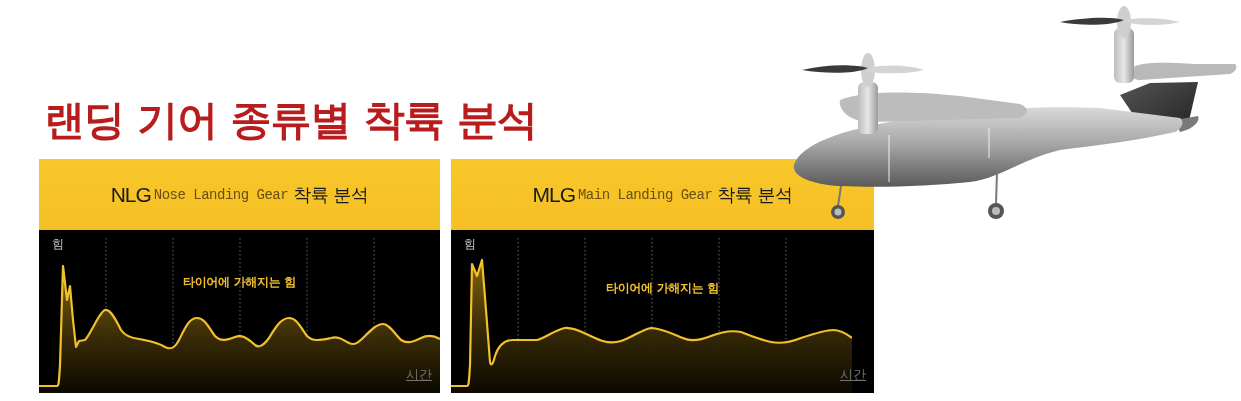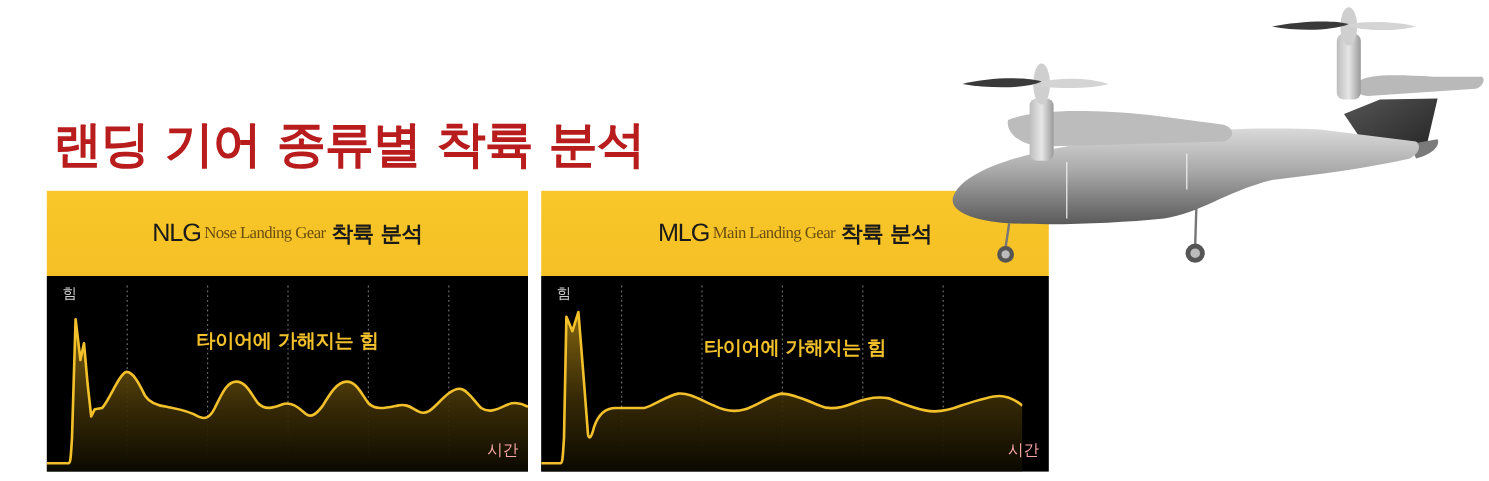--- a/index.html
+++ b/index.html
@@ -16,36 +16,36 @@
   .panel { position:absolute; top:159px; width:401px; height:234px; }
   .panel.left { left:39px; }
   .panel.right { left:451px;padding-left:22px; }
   .panel-header {
     position:absolute; left:0; top:0; width:100%; height:71px;
     background:linear-gradient(180deg,#f8c72a 0%,#f5c025 100%);
     display:flex; align-items:center; justify-content:center;
     white-space:nowrap;
   }
   .hdr-abbr { font-family:"Liberation Sans",sans-serif; font-size:21px; color:#1a1a1a; letter-spacing:-1px; }
-  .hdr-full { font-family:Liberation Serif, serif; font-size:14px; color:#6b4f10; margin-left:3px; letter-spacing:-0.5px; }
-  .hdr-ko { font-size:18px; color:#1a1a1a; margin-left:5px; font-weight:bold; letter-spacing:-0.5px; }
+  .hdr-full { font-family:Liberation Mono, monospace; font-size:14px; color:#6b4f10; margin-left:3px; letter-spacing:-0.5px; }
+  .hdr-ko { font-size:18px; color:#1a1a1a; margin-left:5px; font-weight:normal; letter-spacing:-0.5px; }
   .chart {
     position:absolute; left:0; top:71px; width:100%; height:163px;
     background:#000;
   }
   .chart svg { position:absolute; left:0; top:0; }
   .ylabel {
     position:absolute; left:13px; top:6px; font-size:12px; color:#d0d0d0;
   }
   .xlabel {
-    position:absolute; right:8px; bottom:9px; font-size:13px; color:#fca5a5;
+    position:absolute; right:8px; bottom:9px; font-size:13px; color:#737373;text-decoration:underline;
   }
   .series-label {
     position:absolute; left:0; width:100%; text-align:center;
-    font-size:16px; font-weight:bold; color:#f2c02b; letter-spacing:-0.3px;
+    font-size:12px; font-weight:bold; color:#f2c02b; letter-spacing:-0.3px;
   }
   .plane { position:absolute; left:780px; top:0; }
 </style>
 </head>
 <body>
 
 <div class="title">랜딩 기어 종류별 착륙 분석</div>
 
 <div class="panel left">
   <div class="panel-header">

